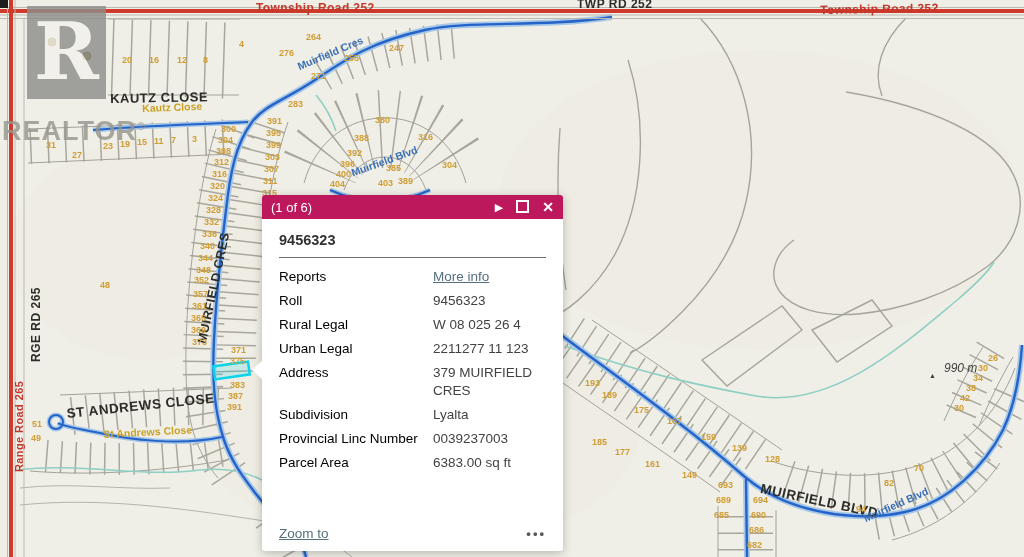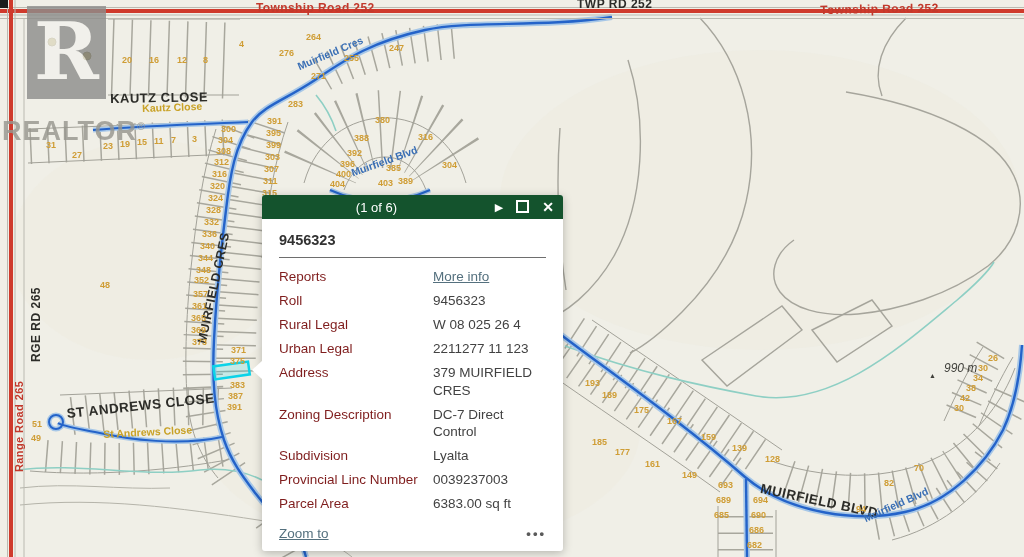--- a/index.html
+++ b/index.html
@@ -17,31 +17,31 @@
   .lbl.lot{color:#cf9d35;font-weight:bold;font-size:9px;}
   
   #watermark{position:absolute;left:0;top:6px;width:130px;z-index:3;pointer-events:none;opacity:.82;}
   #wm-block{margin-left:27px;width:79px;height:93px;background:#8e8e8c;display:flex;align-items:center;justify-content:center;}
   #wm-block span{color:#f2f1ec;font-size:78px;font-weight:bold;font-family:"DejaVu Serif",serif;line-height:.9;}
   #wm-text{margin-top:17px;margin-left:2px;color:#98978f;font-size:27px;letter-spacing:1px;font-weight:bold;}
   #wm-text sup{font-size:11px;font-weight:normal;}
   
   #popup{position:absolute;left:262px;top:195px;width:301px;height:356px;z-index:10;
          box-shadow:0 2px 10px rgba(0,0,0,.25);border-radius:3px;background:#fff;display:flex;flex-direction:column;}
-  #popup-header{background:#14532d;color:#fff;height:24px;border-radius:3px 3px 0 0;
-         display:flex;align-items:center;padding:0 9px;font-size:13px;text-align:center;}
+  #popup-header{background:#be185d;color:#fff;height:24px;border-radius:3px 3px 0 0;
+         display:flex;align-items:center;padding:0 9px;font-size:13px;}
   #popup-header .pager{flex:1;}
   .hicon{color:#fff;margin-left:13px;font-size:11px;cursor:pointer;line-height:1;}
   .maxbox{width:9px;height:9px;border:2px solid #fff;display:inline-block;}
   .hicon.close{font-size:14px;font-weight:bold;}
   #popup-body{flex:1;padding:11px 17px 10px 17px;display:flex;flex-direction:column;font-size:13.5px;}
   #popup-title{font-weight:bold;color:#323232;font-size:14.5px;margin:2px 0 9px 0;}
   #popup-rule{border-bottom:1px solid #6e6e6e;margin-bottom:10px;}
   .prow{display:flex;margin-bottom:6.5px;line-height:1.3;}
-  .prow .plabel{flex:0 0 148px;color:#7f1d1d;padding-right:6px;}
+  .prow .plabel{flex:0 0 148px;color:#000000;padding-right:6px;}
   .prow .pvalue{flex:1;color:#424242;}
   .link{color:#54707e;text-decoration:underline;cursor:pointer;}
   #popup-footer{margin-top:auto;display:flex;align-items:center;justify-content:space-between;padding-top:6px;}
   #ellipsis{color:#5a5a5a;font-weight:bold;letter-spacing:2px;cursor:pointer;font-size:13px;}
   #popup-tail{position:absolute;left:-10px;top:165px;width:0;height:0;
       border-top:10px solid transparent;border-bottom:10px solid transparent;border-right:11px solid #fff;}
   
   .ticks{stroke:#a8a79d;fill:none;}
   .edge{stroke:#a3a299;stroke-width:1;fill:none;}
   .big{stroke:#a6a59c;stroke-width:1.4;fill:none;}
@@ -301,24 +301,20 @@
       </div>
       <div class="prow">
         <span class="plabel">Urban Legal</span>
         <span class="pvalue">2211277 11 123</span>
       </div>
       <div class="prow">
         <span class="plabel">Address</span>
         <span class="pvalue">379 MUIRFIELD CRES</span>
       </div>
       <div class="prow">
-        <span class="plabel">Zoning Description</span>
-        <span class="pvalue">DC-7 Direct Control</span>
-      </div>
-      <div class="prow">
         <span class="plabel">Subdivision</span>
         <span class="pvalue">Lyalta</span>
       </div>
       <div class="prow">
         <span class="plabel">Provincial Linc Number</span>
         <span class="pvalue">0039237003</span>
       </div>
       <div class="prow">
         <span class="plabel">Parcel Area</span>
         <span class="pvalue">6383.00 sq ft</span>

